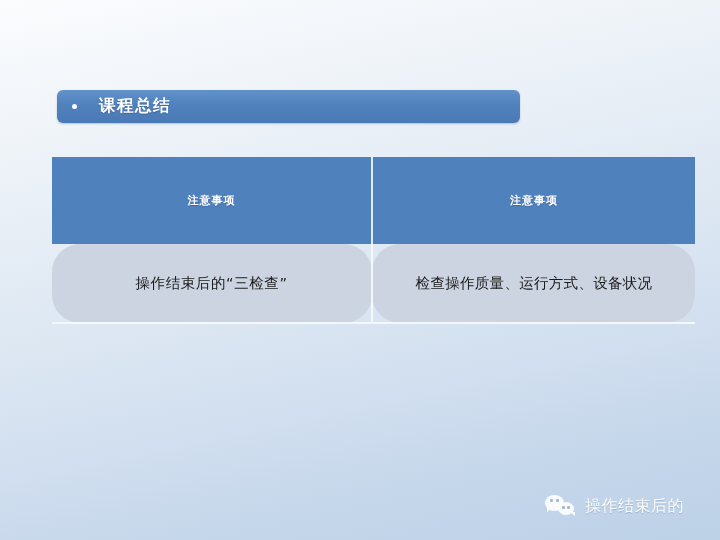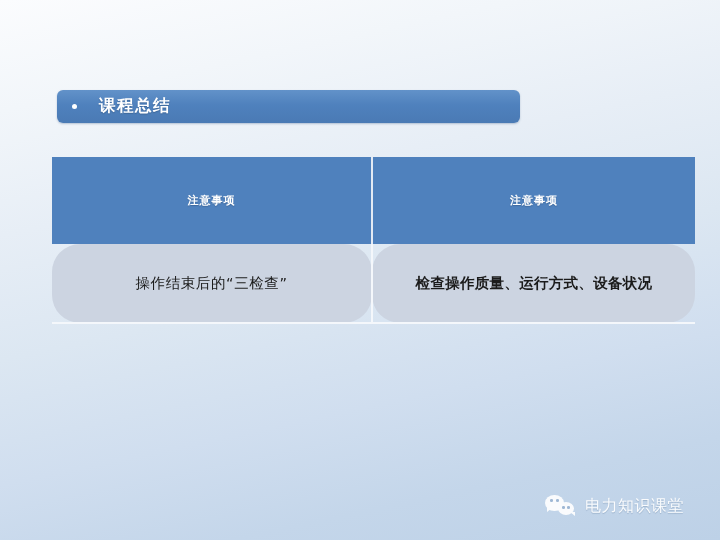--- a/index.html
+++ b/index.html
@@ -90,21 +90,21 @@
 
   .tbl tbody td {
     font-size: 14.5px;
     color: #1b1b1b;
     line-height: 1.42;
     padding: 6px 18px;
     border-right: 2px solid #f4f7fb;
     border-bottom: 2px solid #f4f7fb;
     border-radius: 28px;
   }
-  .tbl tbody td:last-child { border-right: none; font-weight: bold; }
+  .tbl tbody td:last-child { border-right: none; }
 
   .row-a td { background: #ccd4e1; height: 66px; }
   .row-b td { background: #e6eaf1; height: 66px; }
   .row-c td { background: #ebeef4; height: 66px; border-bottom: none; }
 
   .cell-left  { letter-spacing: 0.6px; }
   .cell-right { letter-spacing: 0.3px; }
 
   
   .watermark {
@@ -202,16 +202,16 @@
     <span class="wechat-icon">
       <span class="bubble-big"></span>
       <span class="tail-big"></span>
       <span class="bubble-small"></span>
       <span class="tail-small"></span>
       <span class="dot d1"></span>
       <span class="dot d2"></span>
       <span class="dot d3"></span>
       <span class="dot d4"></span>
     </span>
-    <span class="watermark-text">电力知识课堂</span>
+    <span class="watermark-text">操作结束后的</span>
   </div>
 
 </div>
 
 </body></html>

